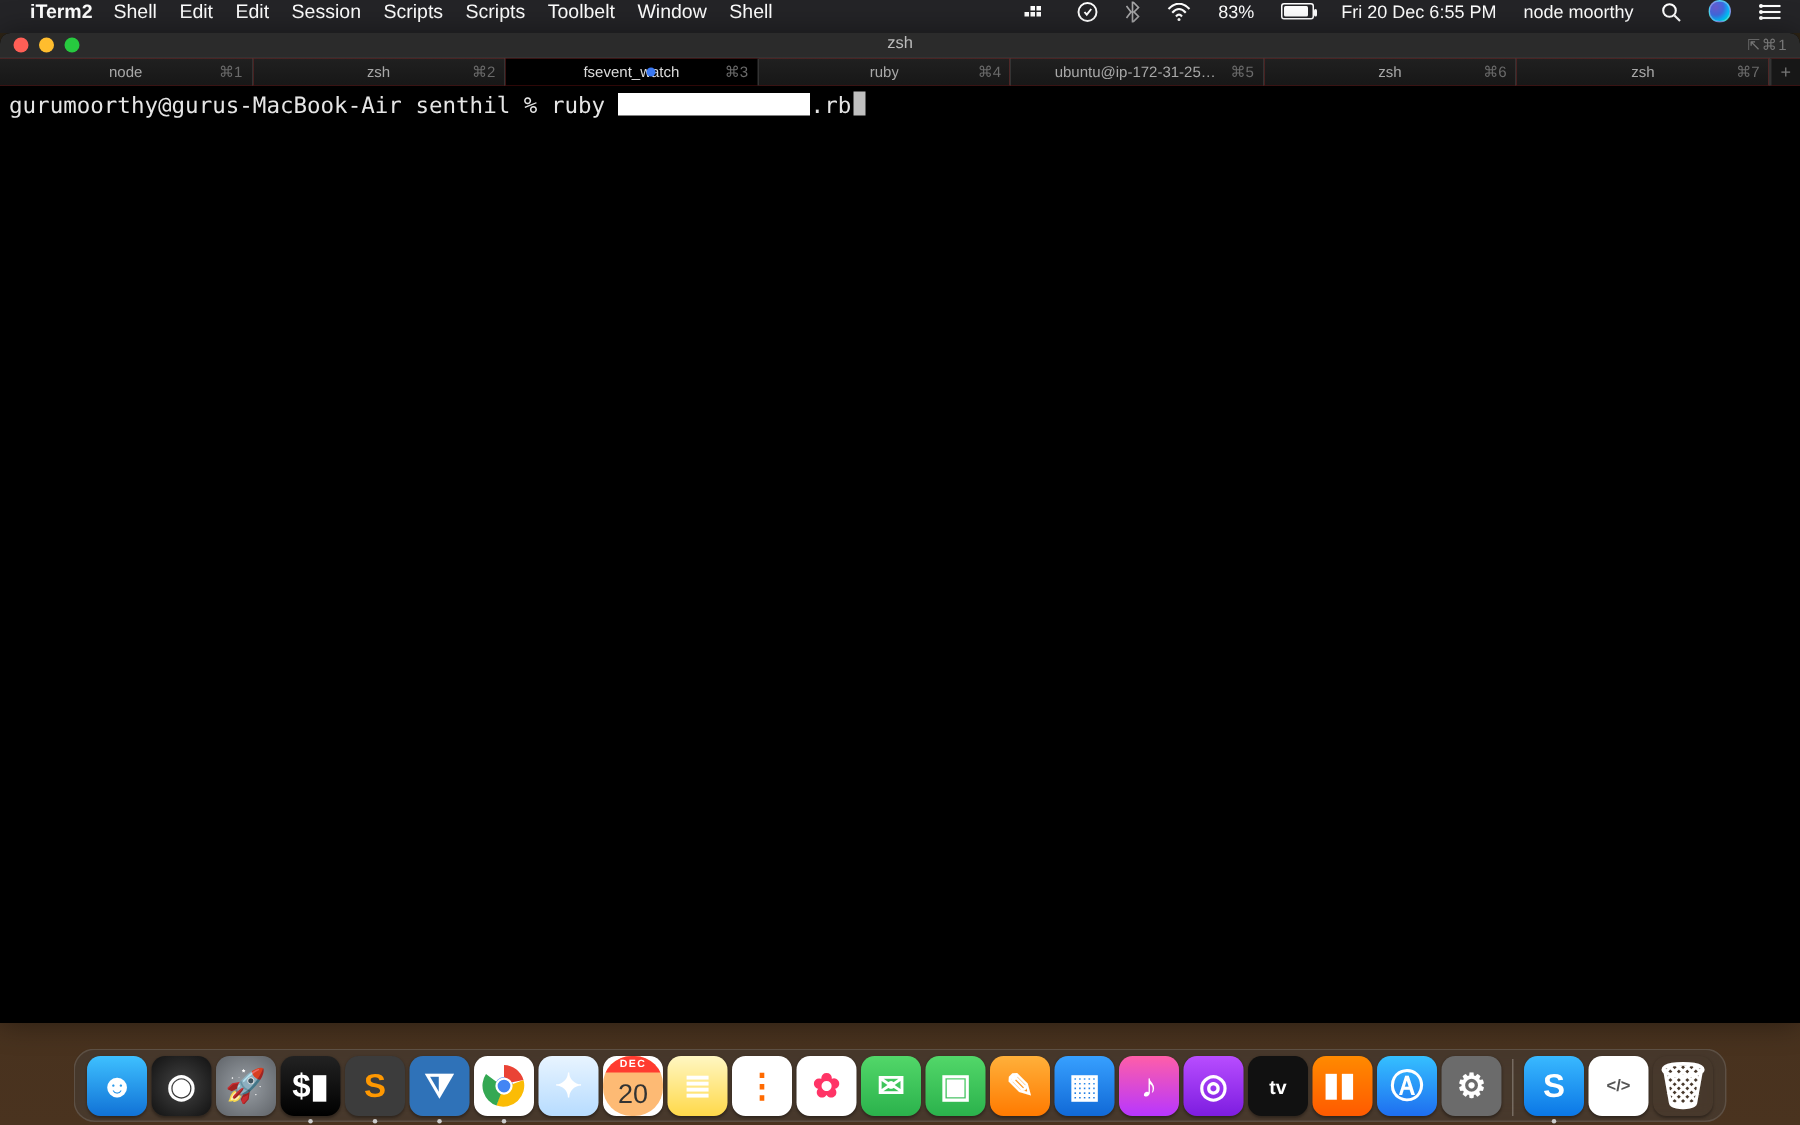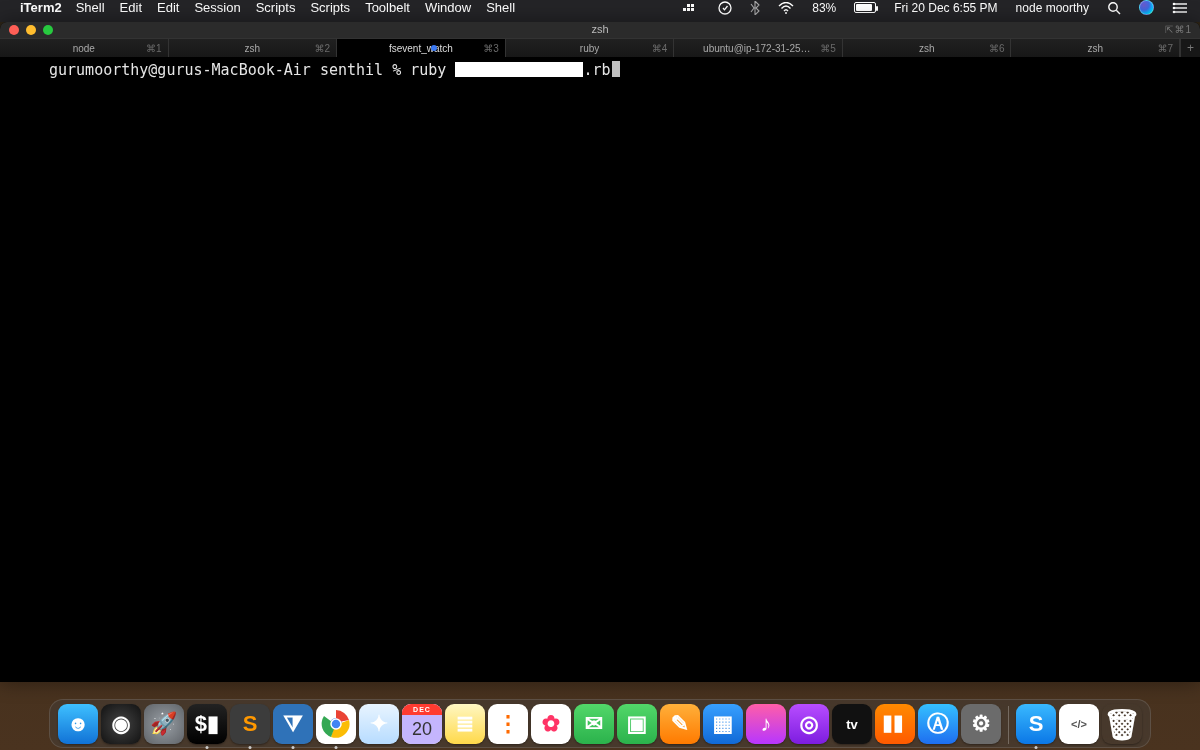--- a/index.html
+++ b/index.html
@@ -30,21 +30,21 @@
 
   .tabbar { height:20px; display:flex; background:#b91c1c; border-top:1px solid #333; border-bottom:1px solid #000; }
   .tab { flex:1; display:flex; align-items:center; justify-content:center; gap:4px; font-size:10px; color:#a8a8a8; border-right:1px solid #333; position:relative; cursor:default; background:linear-gradient(#202020,#171717); }
   .tab:last-child { border-right:none; }
   .tab.active { background:#000; color:#dcdcdc; }
   .tab .name { white-space:nowrap; overflow:hidden; text-overflow:ellipsis; max-width:110px; }
   .tab .shortcut { position:absolute; right:6px; color:#6a6a6a; font-size:10px; }
   .tab .dot { width:6px; height:6px; border-radius:50%; background:#3a78f2; position:absolute; left:94px; }
   .tabbar .add-tab { width:20px; display:flex; align-items:center; justify-content:center; color:#777; font-size:12px; background:#171717; border-left:1px solid #333;}
 
-  .term-body { flex:1; background:#000; font-family:"Menlo","Monaco",monospace; font-size:15px; color:#e5e5e5; padding:3px 6px; line-height:19px; white-space:pre; position:relative;margin-left:43px; }
+  .term-body { flex:1; background:#000; font-family:"Menlo","Monaco",monospace; font-size:15px; color:#e5e5e5; padding:3px 6px; line-height:19px; white-space:pre; position:relative; }
   .term-body .redacted { display:inline-block; width:128px; height:15px; background:#fff; vertical-align:-2px; }
   .term-body .cursor { display:inline-block; width:8px; height:16px; background:#bfbfbf; vertical-align:-2px; margin-left:1px; }
 
   
   .dock-wrap { position:absolute; left:50%; transform:translateX(-50%); bottom:2px; }
   .dock { display:flex; gap:3px; align-items:end; padding:4px 8px 3px; background:rgba(70,70,70,.35); border-radius:14px; backdrop-filter:blur(6px); border:1px solid rgba(255,255,255,.12); }
   .dock .di { width:40px; height:40px; border-radius:9px; display:flex; align-items:center; justify-content:center; font-size:22px; color:#fff; font-weight:600; box-shadow:0 1px 2px rgba(0,0,0,.35); position:relative; }
   .dock .sep { width:1px; height:38px; background:rgba(255,255,255,.25); margin:0 4px; }
   .dock .dot { position:absolute; bottom:-5px; left:50%; transform:translateX(-50%); width:3px; height:3px; border-radius:50%; background:#ccc; }
 </style>
@@ -182,21 +182,21 @@
             <circle cx="15" cy="15" r="6" fill="#4285f4"></circle>
             <path d="M15 1 A14 14 0 0 1 28 11 L18 13 A6 6 0 0 0 15 9 Z" fill="#ea4335"></path>
             <path d="M28 11 A14 14 0 0 1 10 28 L13 18 A6 6 0 0 0 20 14 Z" fill="#fbbc05"></path>
             <path d="M10 28 A14 14 0 0 1 3 7 L11 13 A6 6 0 0 0 13 20 Z" fill="#34a853"></path>
             <circle cx="15" cy="15" r="5" fill="#4285f4" stroke="#fff" stroke-width="1.5"></circle>
           </svg>
           <span class="dot"></span>
         </div>
         <div class="di" style="background: linear-gradient(rgb(232, 244, 255), rgb(183, 220, 255));">✦</div>
         <div class="di" style="background: rgb(255, 255, 255); color: rgb(51, 51, 51);">
-          <div style="width:100%;height:100%;border-radius:9px;overflow:hidden;background:#c4b5fd;display:flex;flex-direction:column">
+          <div style="width:100%;height:100%;border-radius:19px;overflow:hidden;background:#fdba74;display:flex;flex-direction:column">
             <div style="height:11px;background:#ff3b30;color:#fff;font-size:7px;display:flex;align-items:center;justify-content:center;letter-spacing:1px">DEC</div>
             <div style="flex:1;display:flex;align-items:center;justify-content:center;color:#333;font-size:18px;font-weight:400">20</div>
           </div>
         </div>
         <div class="di" style="background: linear-gradient(rgb(255, 247, 194), rgb(255, 217, 74));">≣</div>
         <div class="di" style="background: rgb(255, 255, 255); color: rgb(255, 106, 0);">⋮</div>
         <div class="di" style="background: rgb(255, 255, 255); color: rgb(255, 52, 102);">✿</div>
         <div class="di" style="background: linear-gradient(rgb(82, 215, 105), rgb(43, 178, 76));">✉</div>
         <div class="di" style="background: linear-gradient(rgb(82, 215, 105), rgb(43, 178, 76));">▣</div>
         <div class="di" style="background: linear-gradient(rgb(255, 176, 58), rgb(255, 122, 0));">✎</div>

